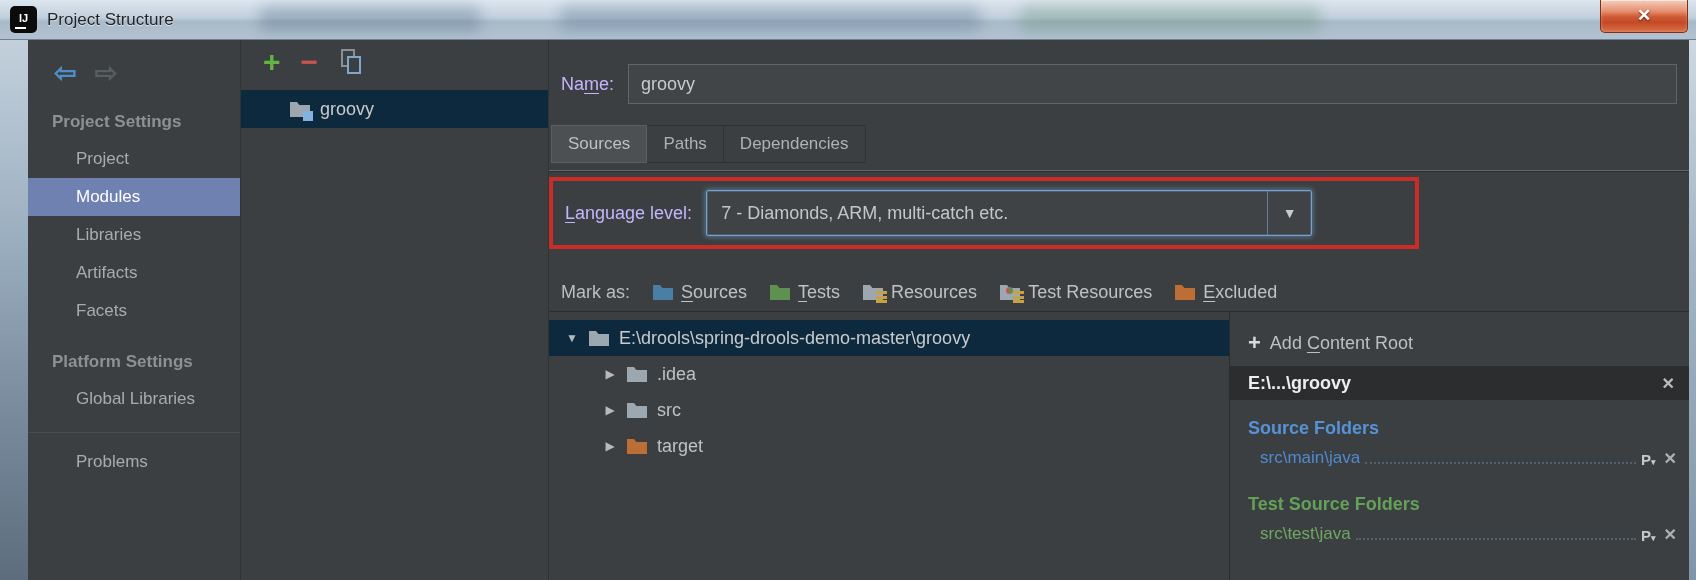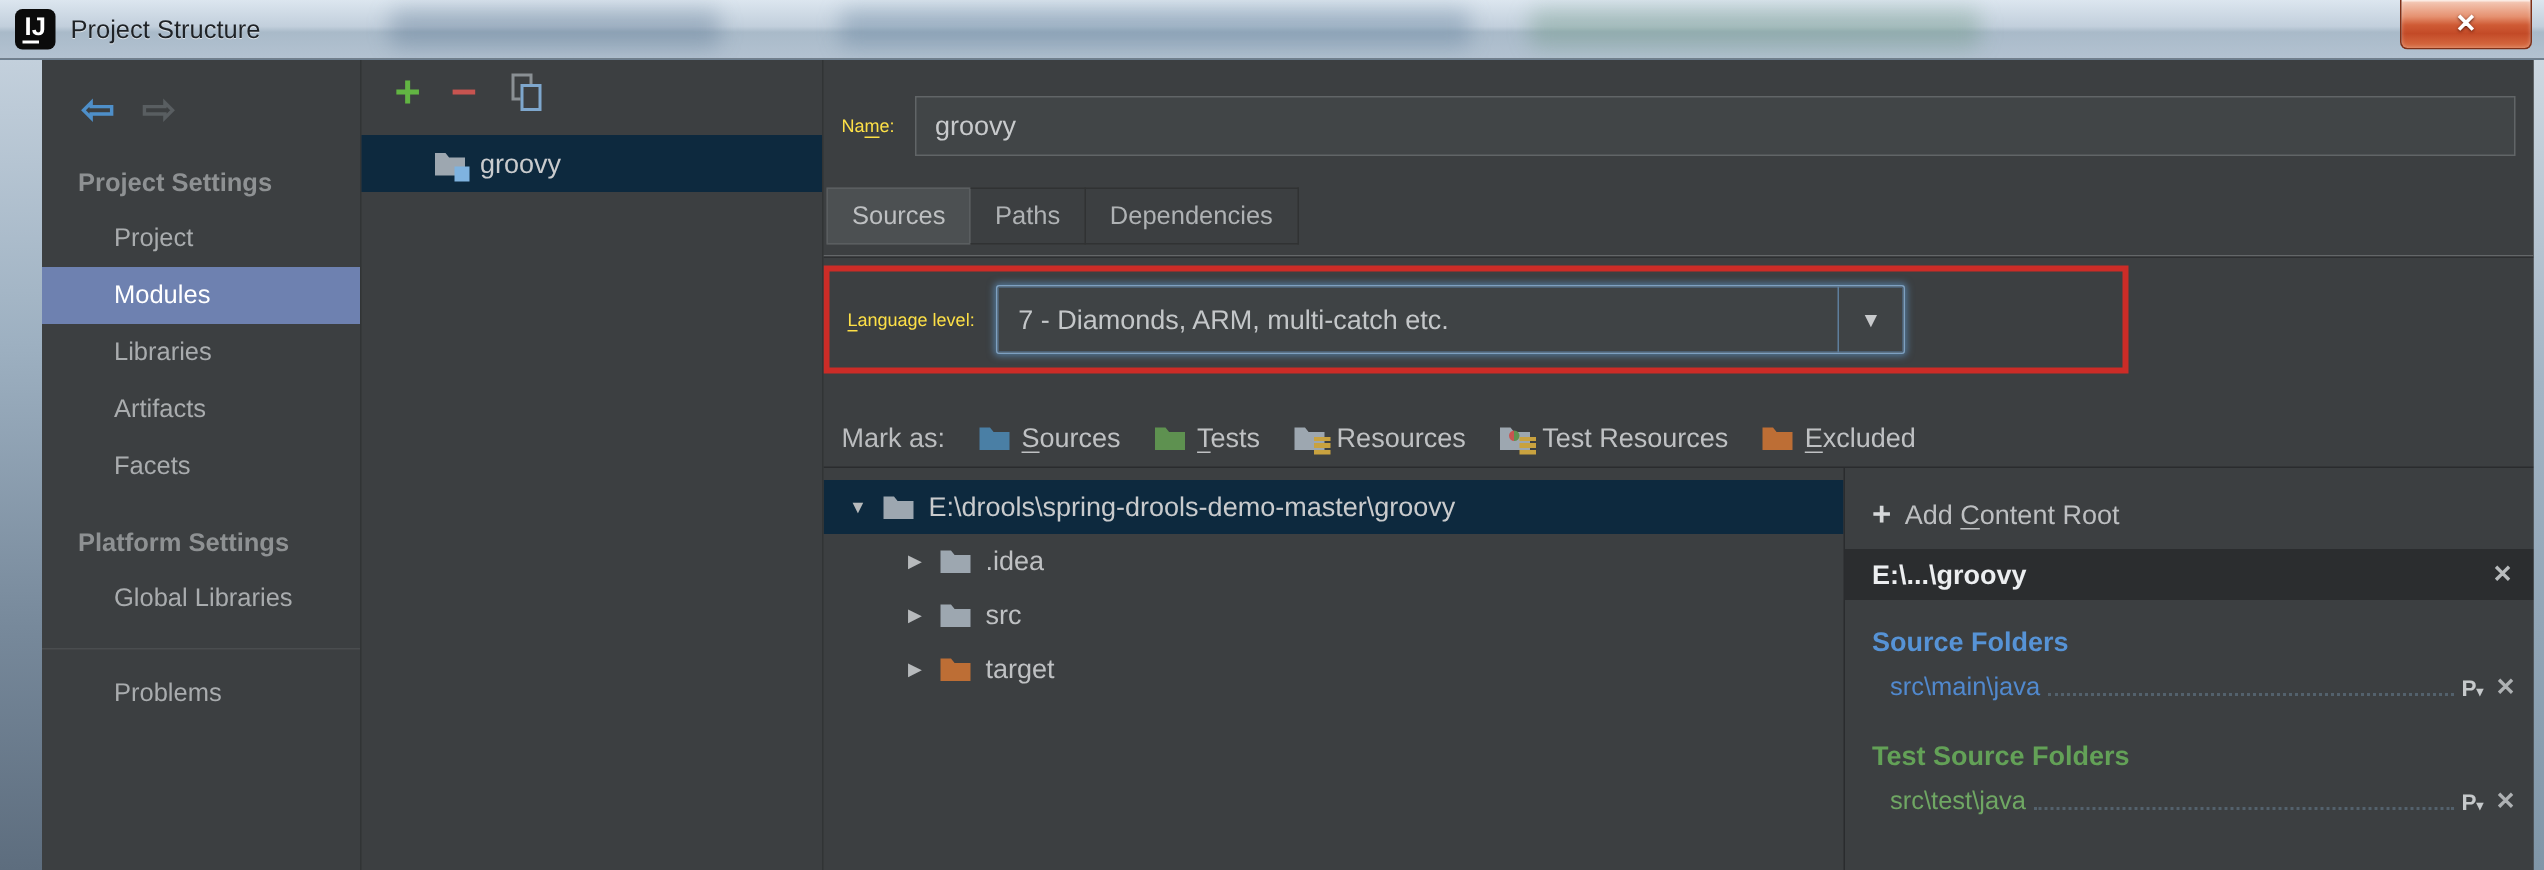--- a/index.html
+++ b/index.html
@@ -10,21 +10,21 @@
   
   .titlebar { position:relative; height:40px;
     background:linear-gradient(180deg,#dce6ef 0%,#c2cfdc 45%,#a9bac9 55%,#b3c2d1 100%);
     display:flex; align-items:center; padding-left:10px; overflow:hidden;
     border-bottom:1px solid #6d7f90; }
   .titlebar .blur1,.titlebar .blur2,.titlebar .blur3 { position:absolute; top:6px; height:26px; border-radius:6px; filter:blur(7px); }
   .blur1 { left:560px; width:420px; background:rgba(90,120,150,.35); }
   .blur2 { left:1020px; width:300px; background:rgba(90,140,110,.30); }
   .blur3 { left:260px; width:220px; background:rgba(70,100,130,.30); }
   .app-icon { width:27px; height:27px; background:#0b0b0b; border-radius:5px; color:#fff;
-    font-size:17px; font-weight:bold; text-align:center; line-height:24px; position:relative; flex:0 0 auto; }
+    font-size:11px; font-weight:bold; text-align:center; line-height:24px; position:relative; flex:0 0 auto; }
   .app-icon::after { content:""; position:absolute; left:5px; bottom:4px; width:11px; height:2px; background:#fff; }
   .win-title { margin-left:10px; font-size:17px; color:#1e2226; text-shadow:0 1px 0 rgba(255,255,255,.6); }
   .close-btn { position:absolute; top:0; right:8px; width:88px; height:33px;
     background:linear-gradient(180deg,#f5cdbb 0%,#e5906f 35%,#cf5b35 52%,#c34a27 70%,#d96f45 100%);
     border:1px solid #7e3018; border-top:none; border-radius:0 0 5px 5px;
     box-shadow:inset 0 1px 0 rgba(255,255,255,.55), inset 0 0 3px rgba(255,255,255,.35);
     color:#fff; font-size:17px; font-weight:bold; text-align:center; line-height:31px;
     text-shadow:0 1px 2px rgba(60,10,0,.8); cursor:pointer; }
 
   
@@ -60,21 +60,21 @@
   .f-orange { color:#BD6E35; } .f-module { color:#9DA7B0; }
   .f-module .sq { position:absolute; right:-2px; bottom:-3px; width:10px; height:10px; background:#7FB3E0; }
   .bars { position:absolute; right:-3px; bottom:-2px; width:11px; height:12px;
     background:repeating-linear-gradient(180deg,#C9A23F 0 3px,rgba(0,0,0,0) 3px 4.5px); }
   .dotrg { position:absolute; right:8px; bottom:7px; width:7px; height:7px; border-radius:50%;
     background:linear-gradient(90deg,#C75450 50%,#5E9150 50%); }
 
   
   .main-panel { flex:1; background:#3C3F41; border-left:1px solid #313435; position:relative; display:flex; flex-direction:column; overflow:hidden; }
   .name-row { margin:24px 12px 0 12px; display:flex; align-items:center; }
-  .fld-label { color:#fde047; font-size:12px; white-space:nowrap; }
+  .fld-label { color:#c4b5fd; font-size:18px; white-space:nowrap; }
   .fld-label u, .mk u, .acr u { text-decoration:underline; text-underline-offset:3px; }
   .name-input { flex:1; margin-left:14px; height:40px; background:#414547; border:1px solid #616567;
     color:#C8CACC; font-size:18px; padding:0 12px; font-family:"Liberation Sans",sans-serif; outline:none; }
 
   .tabs { margin:21px 0 0 2px; display:flex; height:38px; }
   .tab { padding:0 16px; line-height:36px; font-size:17px; color:#AFB2B4; border:1px solid #303233; border-left:none; cursor:pointer; }
   .tab:first-child { border-left:1px solid #303233; }
   .tab.selected { background:#4C5052; color:#BEC0C2; border-color:#5a5e60; }
   .tabline { margin-top:7px; height:2px; border-top:1px solid #646769; border-bottom:1px solid #2d2f31; }
 

